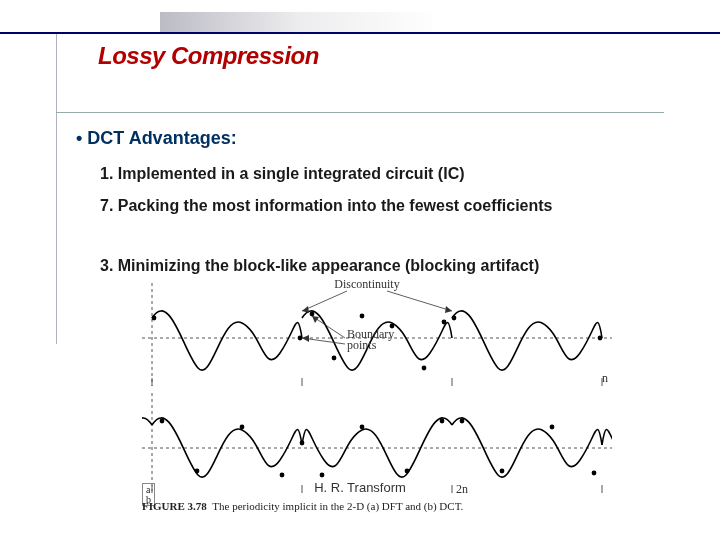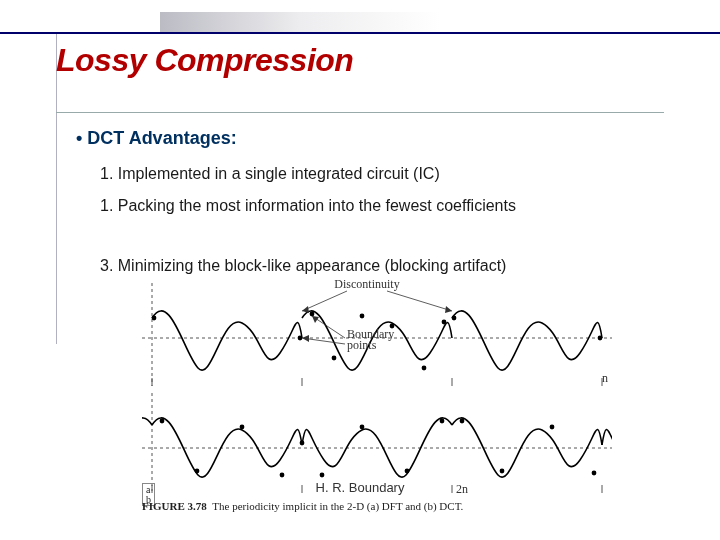--- a/index.html
+++ b/index.html
@@ -49,25 +49,26 @@
     top: 34px;
     width: 1px;
     height: 310px;
     background: #b0b0c0;
   }
   
   .title {
     position: absolute;
     left: 56px;
     top: 42px;
-    font-size: 32px;
+    font-size: 24px;
     font-weight: bold;
     font-style: italic;
     color: #b20000;
     letter-spacing: -0.5px;
+    padding-left: 42px;
   }
   .subtitle {
     position: absolute;
     left: 56px;
     top: 82px;
     font-size: 22px;
     font-weight: bold;
     font-style: italic;
     color: #003060;
   }
@@ -87,21 +88,21 @@
     font-size: 18px;
     font-weight: bold;
     color: #003060;
     margin-left: 12px;
   }
   .item {
     position: absolute;
     left: 100px;
     right: 40px;
     font-size: 16px;
-    font-weight: normal;
+    font-weight: bold;
     color: #1a1a1a;
     line-height: 1.25;
   }
   .item1 { top: 164px; }
   .item2 { top: 196px; }
   .item3 { top: 256px; }
   
   .figure {
     position: absolute;
     left: 142px;
@@ -174,21 +175,21 @@
     <div class="grad"></div>
     <div class="darkline"></div>
   </div>
   <div class="vline"></div>
 
   <div class="title">Lossy Compression</div>
   <div class="rule"></div>
 
   <div class="bullet">• DCT Advantages:</div>
   <div class="item item1">1. Implemented in a single integrated circuit (IC)</div>
-  <div class="item item2">1. Packing the most information into the fewest coefficients</div>
+  <div class="item item2">7. Packing the most information into the fewest coefficients</div>
   <div class="item item3">3. Minimizing the block-like appearance (blocking artifact)</div>
 
   <div class="figure">
     <svg viewBox="0 0 470 220" width="470" height="220">
 
       <line class="axis" x1="0" y1="60" x2="470" y2="60"></line>
       <line class="axis" x1="10" y1="5" x2="10" y2="108"></line>
 
       <line class="tick" x1="10" y1="100" x2="10" y2="108"></line>
       <line class="tick" x1="160" y1="100" x2="160" y2="108"></line>
@@ -273,21 +274,21 @@
           <circle class="dot" cx="300" cy="28" r="2.4"></circle>
           <circle class="dot" cx="320" cy="28" r="2.4"></circle>
           <circle class="dot" cx="360" cy="78" r="2.4"></circle>
           <circle class="dot" cx="410" cy="34" r="2.4"></circle>
           <circle class="dot" cx="452" cy="80" r="2.4"></circle>
         </g>
       </g>
     </svg>
   </div>
 
-  <div class="credit">H. R. Boundary</div>
+  <div class="credit">H. R. Transform</div>
 
   <div class="ab">
     <div>a</div>
     <div>b</div>
   </div>
   <div class="caption">
     <b>FIGURE 3.78</b>
     &nbsp;<span>The periodicity implicit in the 2-D (a) DFT and (b) DCT.</span>
   </div>
 </div>

